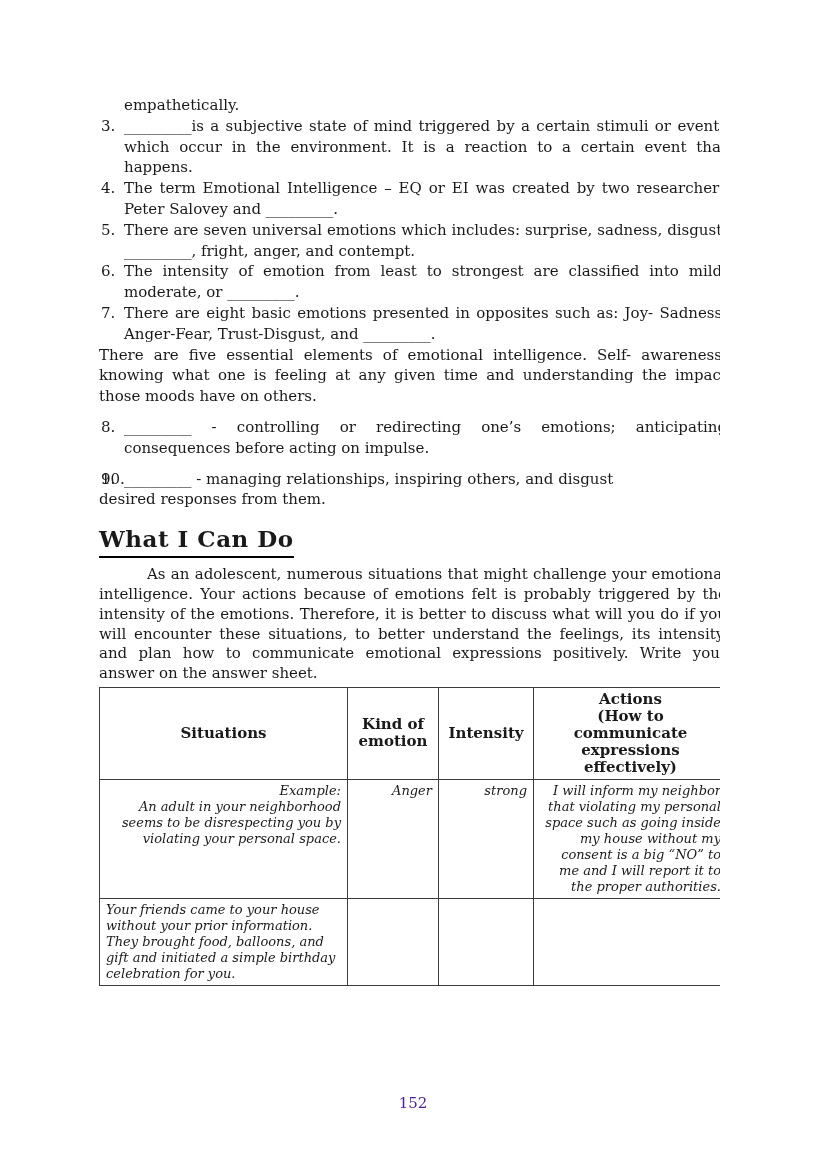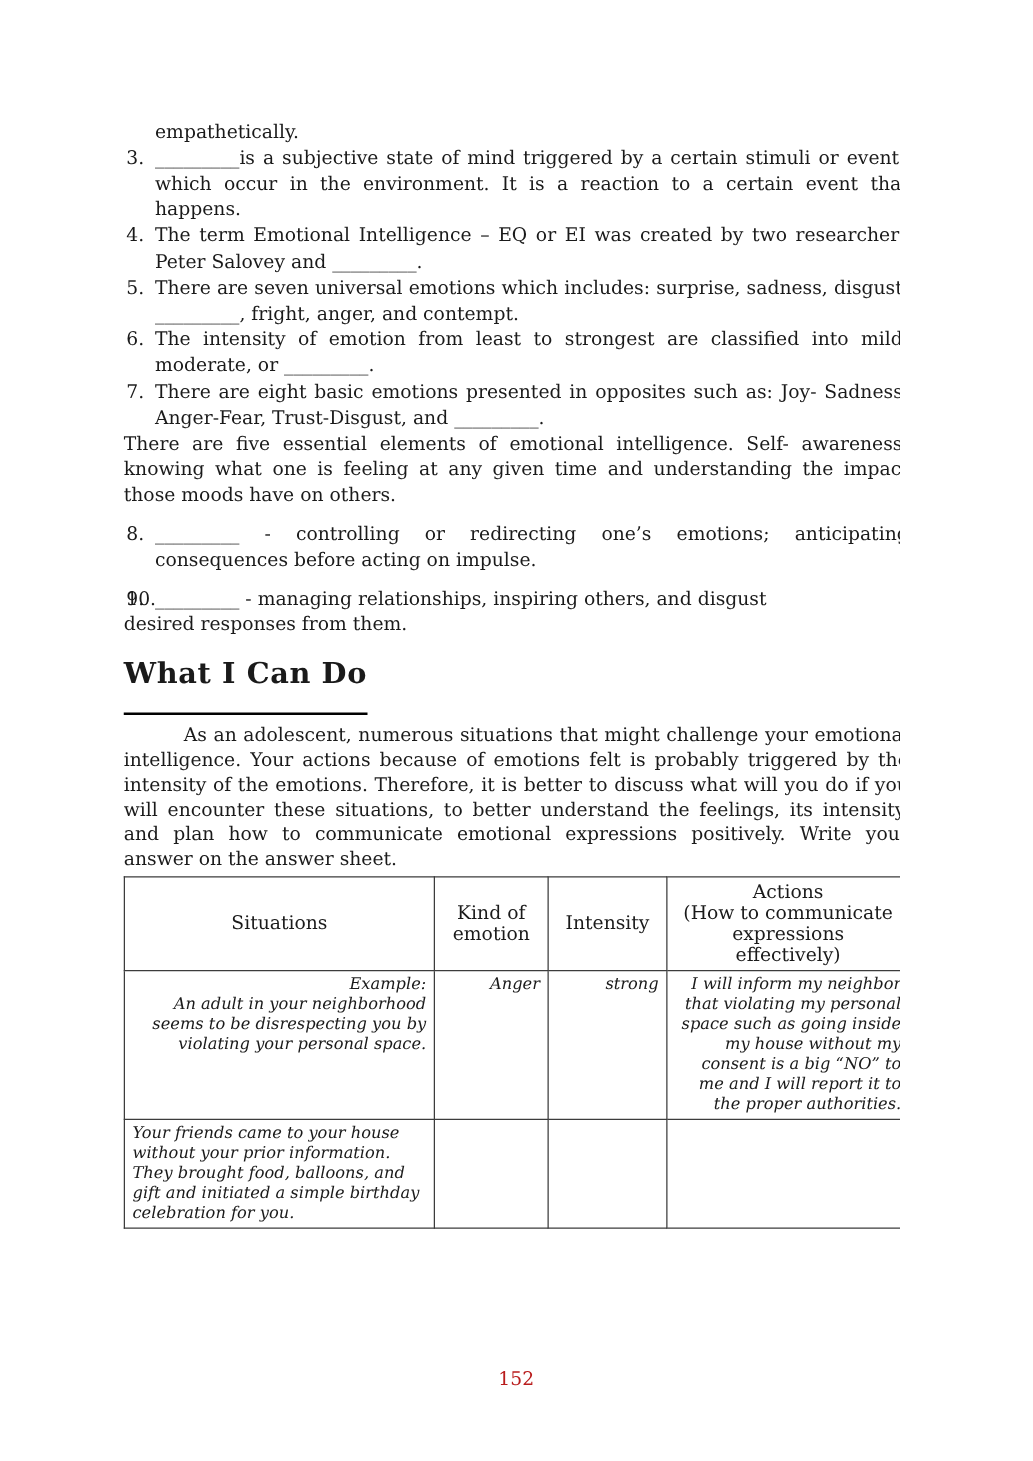--- a/index.html
+++ b/index.html
@@ -29,21 +29,21 @@
   .heading {
     margin: 16px 0 0 0;
     font-size: 23px;
     line-height: 26px;
     font-weight: bold;
     letter-spacing: 0.5px;
   }
   .heading .hu {
     display: inline-block;
     border-bottom: 2.5px solid #000;
-    padding-bottom: 18px;
+    padding-bottom: 4px;
     text-align: right;
   }
   .intro {
     margin: 7px 0 0 0;
     text-align: justify;
     text-indent: 48px;
     line-height: 19.8px;
   }
   table.situations {
     border-collapse: collapse;
@@ -53,41 +53,41 @@
   }
   table.situations th, table.situations td {
     border: 1px solid #3c3c3c;
     padding: 3px 6px;
     vertical-align: top;
     overflow: hidden;
   }
   table.situations th {
     font-size: 15px;
     line-height: 17px;
-    font-weight: normal;
+    font-weight: bold;
     text-align: center;
     vertical-align: middle;
     height: 64px;
     white-space: pre-line;
   }
   table.situations td {
     font-size: 13px;
     line-height: 16px;
   }
   .row-example td { height: 93px; text-align: right; }
   .row-blank td { height: 78px; font-style: italic; }
   .it { font-style: italic; }
   .footer-pagenum {
     position: absolute;
     left: 0;
     top: 1094px;
     width: 826px;
     text-align: center;
     font-size: 15px;
-    color: #b91c1c;
+    color: #4c1d95;
   }
   .footer-watermark {
     position: absolute;
     left: 0;
     top: 1176px;
     width: 826px;
     text-align: center;
     font-family: "Liberation Sans", sans-serif;
     font-size: 17px;
     letter-spacing: 1px;

